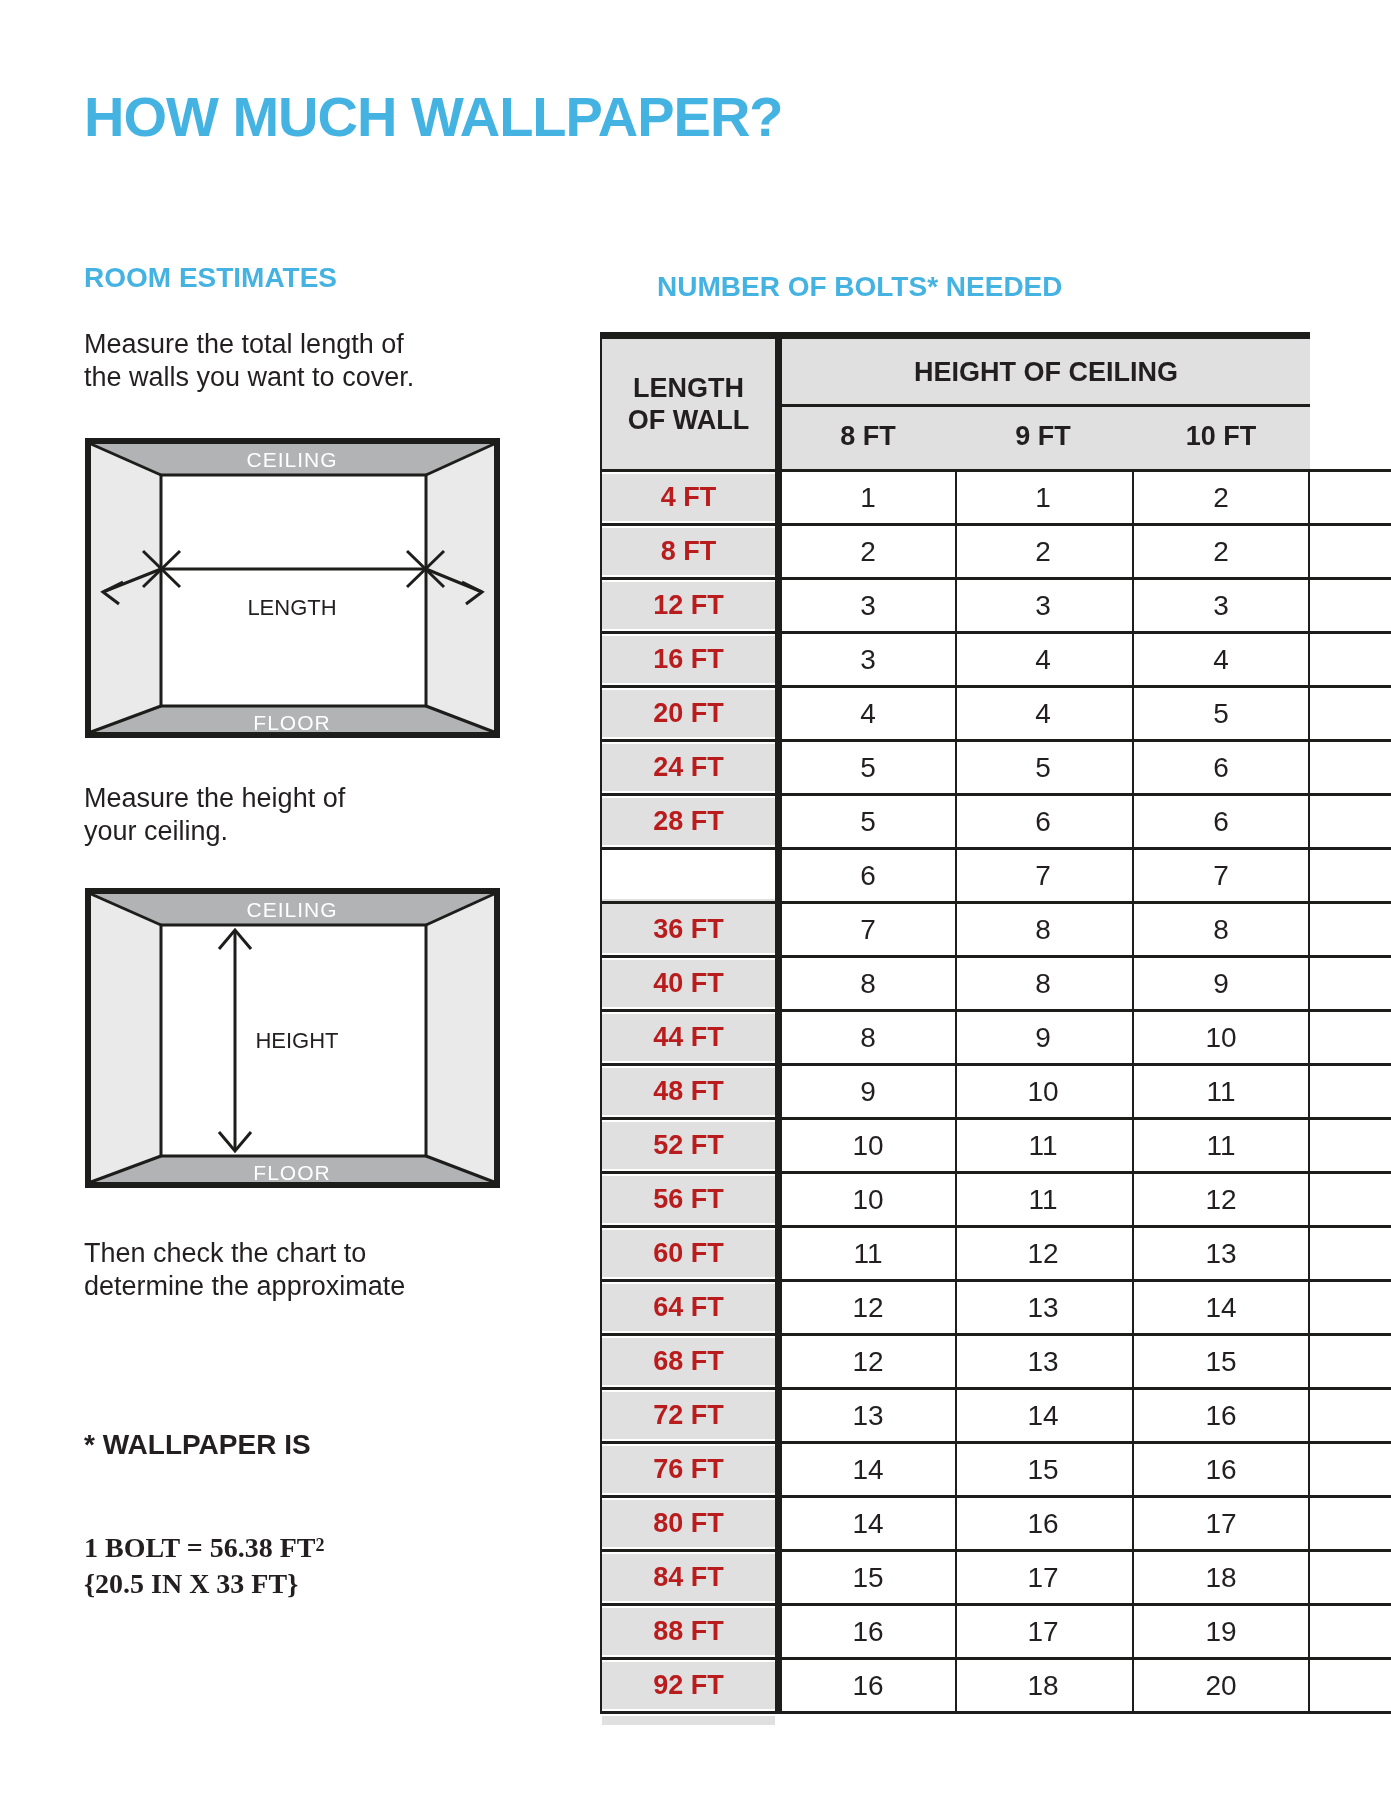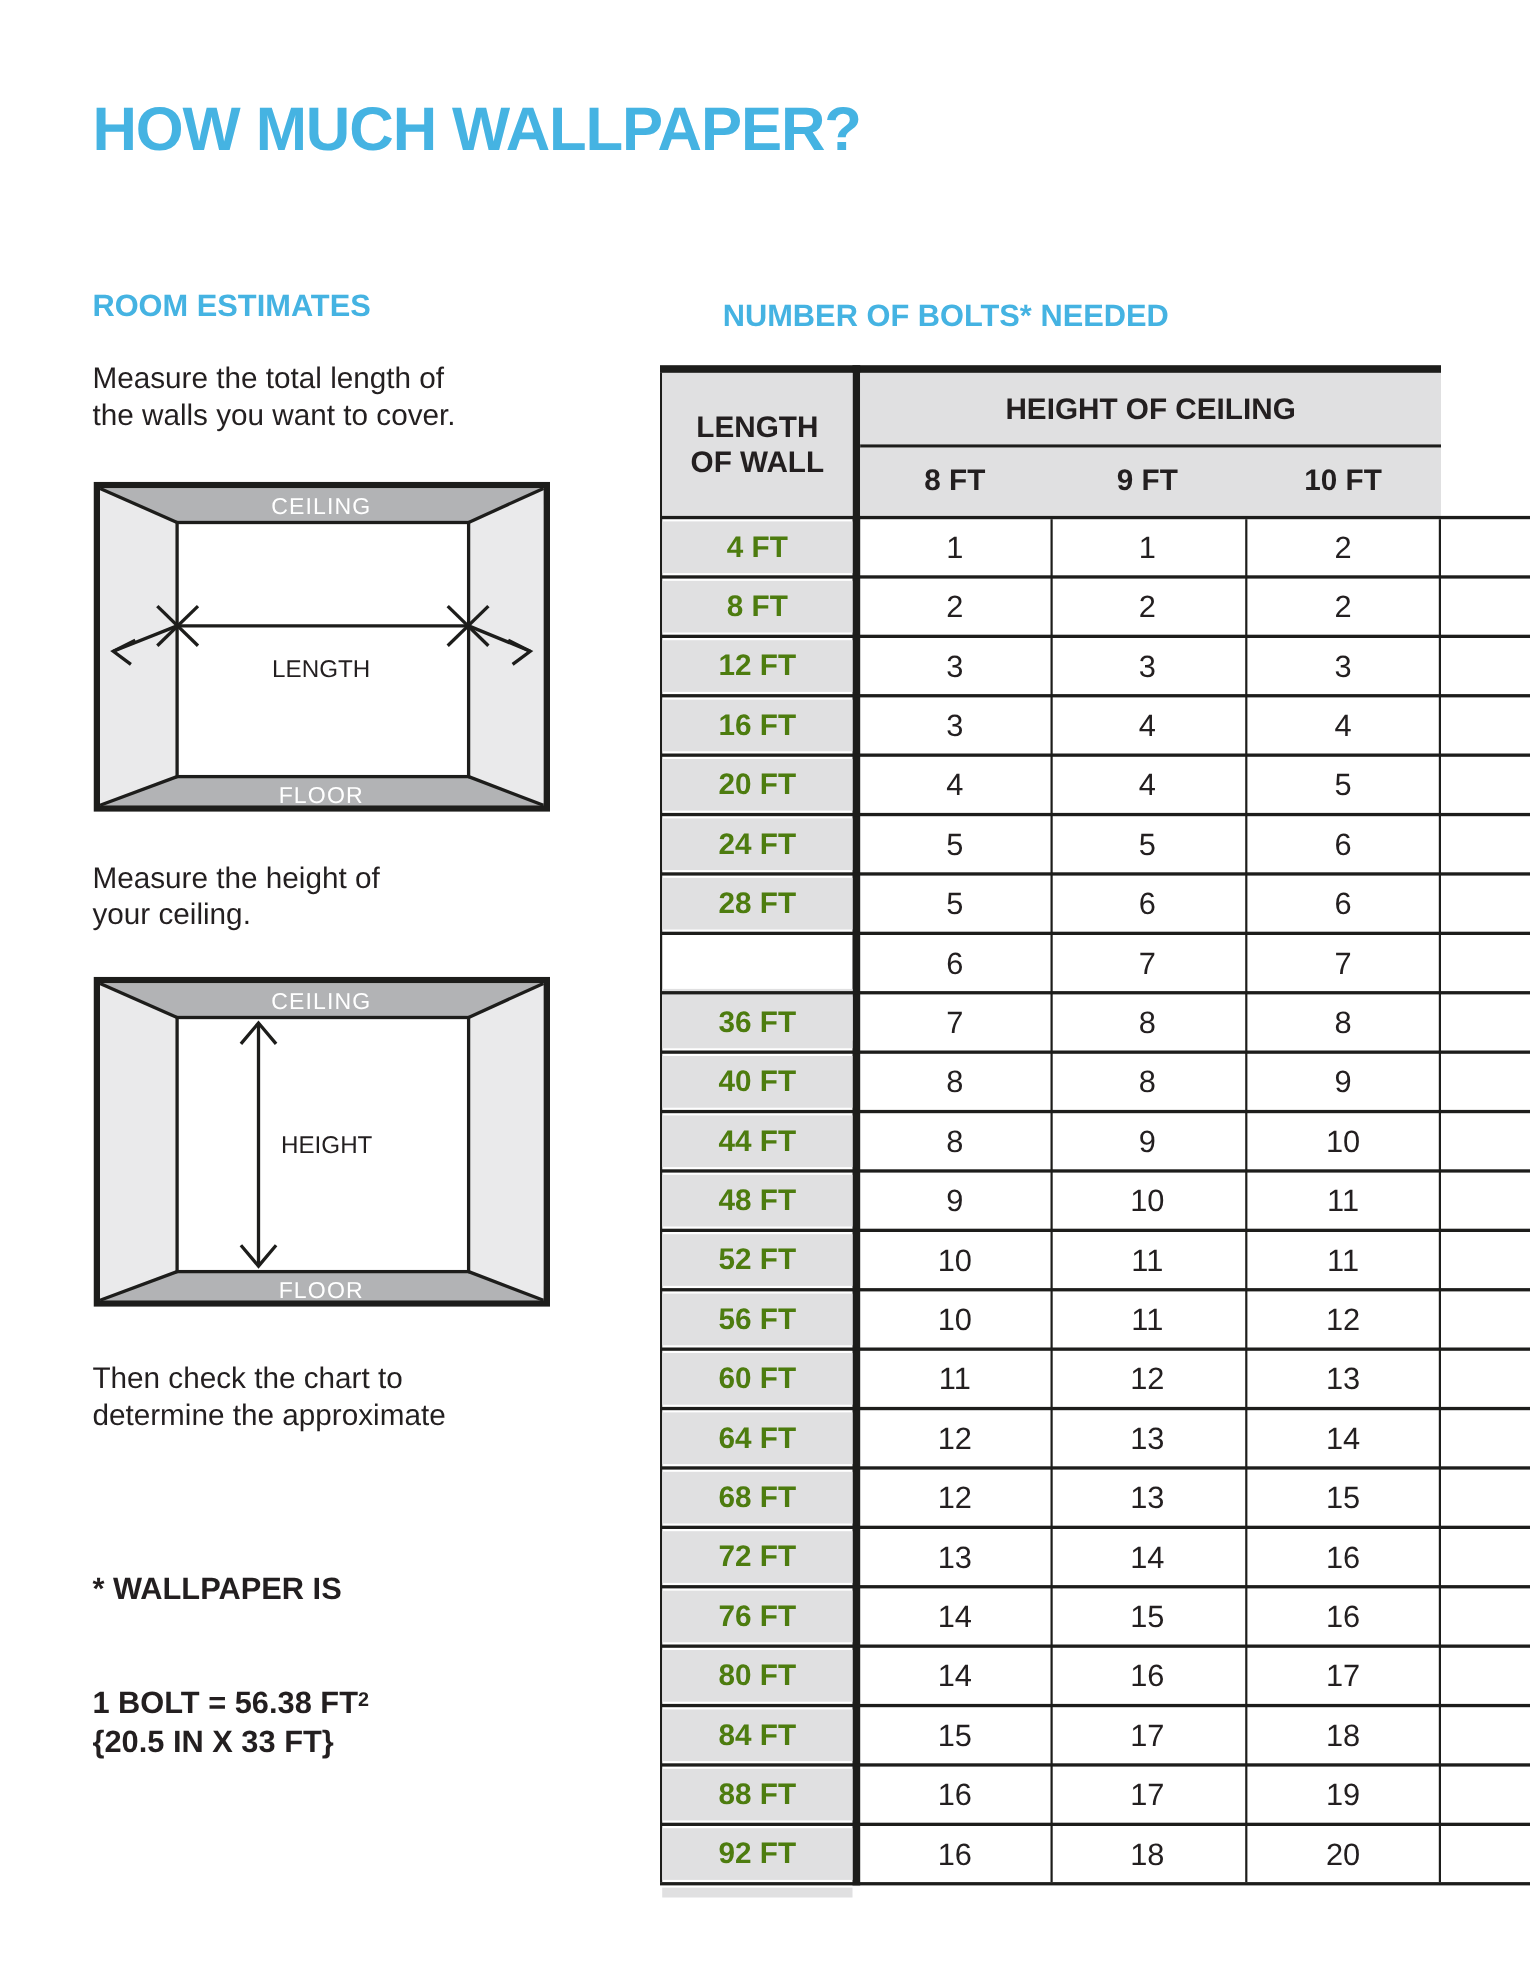--- a/index.html
+++ b/index.html
@@ -10,32 +10,32 @@
   .abs{position:absolute;}
   .page-title{
     left:84px;top:84px;font-size:56px;font-weight:bold;letter-spacing:-1px;color:#45b3e2;white-space:nowrap;
   }
   .section-heading{
     font-size:28px;font-weight:bold;color:#45b3e2;white-space:nowrap;letter-spacing:0px;
   }
   .body-para{font-size:27px;line-height:33px;color:#231f20;white-space:nowrap;}
   .footnote{font-size:28px;line-height:37px;font-weight:bold;white-space:nowrap;}
   .footnote .indent{padding-left:19px;display:block;}
-  .boltspec{font-size:28px;line-height:36px;font-weight:bold;white-space:nowrap;}
+  .boltspec{font-size:28px;line-height:36px;font-weight:bold;white-space:nowrap;font-family:Liberation Serif, serif;}
   .boltspec sup{font-size:18px;vertical-align:6px;}
   
   #bolts-table{left:600px;top:332px;width:791px;height:1395px;}
   .t-blk{position:absolute;background:#1d1d1b;}
   .t-gray{position:absolute;background:#e0e0e1;}
   .t-head-text{
     position:absolute;display:flex;align-items:center;justify-content:center;
     font-weight:bold;font-size:27px;color:#231f20;text-align:center;line-height:32px;
   }
   .t-sub-label{position:absolute;font-weight:bold;font-size:27px;color:#231f20;transform:translateX(-50%);top:14px;white-space:nowrap;}
-  .t-row-label{position:absolute;background:#e0e0e1;font-weight:bold;font-size:27px;color:#4d7c0f;text-align:center;}
+  .t-row-label{position:absolute;background:#e0e0e1;font-weight:bold;font-size:27px;color:#b91c1c;text-align:center;}
   .t-val{position:absolute;font-size:28px;color:#231f20;text-align:center;}
   svg text{font-family:"Liberation Sans","DejaVu Sans",sans-serif;}
 </style>
 </head>
 <body>
 
 <div class="abs page-title">HOW MUCH WALLPAPER?</div>
 
 <div class="abs section-heading" style="left:84px;top:262px;">ROOM ESTIMATES</div>
 

